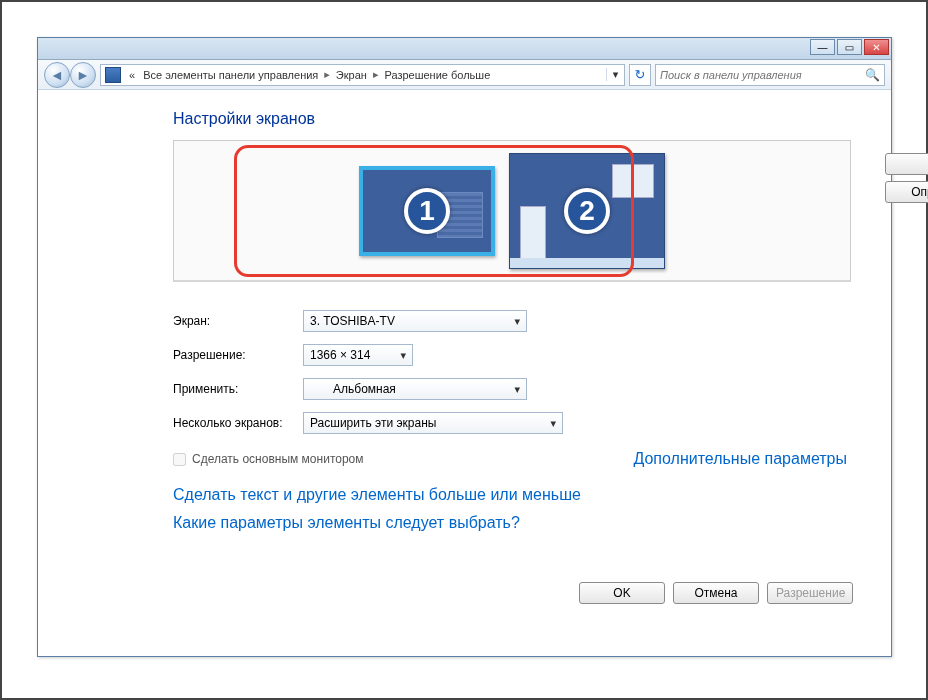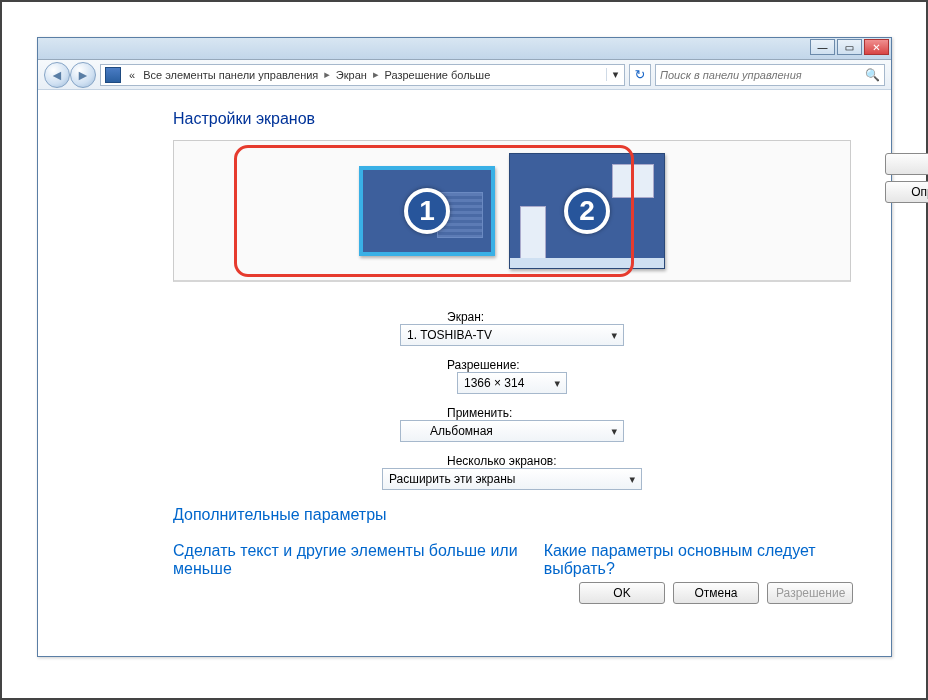--- a/index.html
+++ b/index.html
@@ -32,31 +32,31 @@
 .monitor.primary { width: 136px; height: 90px; border: 4px solid #39b0e6; }
 .monitor.secondary { width: 156px; height: 116px; }
 .mon-num { position: absolute; left: 50%; top: 50%; transform: translate(-50%,-50%); width: 46px; height: 46px; border-radius: 50%; background: #27559b; border: 4px solid #fff; color: #fff; font-size: 28px; font-weight: bold; display: flex; align-items: center; justify-content: center; box-shadow: 0 0 4px rgba(0,0,0,0.4); }
 .mon-grid { position: absolute; right: 8px; top: 22px; width: 46px; height: 46px; background: repeating-linear-gradient(#5c7bb5,#5c7bb5 3px,#4a6aa5 3px,#4a6aa5 6px), repeating-linear-gradient(90deg,#5c7bb5,#5c7bb5 3px,#4a6aa5 3px,#4a6aa5 6px); border: 1px solid #6b8ac2; }
 .mon-win { position: absolute; background: #e6eef8; border: 1px solid #aac; }
 .side-btns { position: absolute; right: -155px; top: 12px; display: flex; flex-direction: column; gap: 6px; width: 120px; }
 .aero-btn { height: 22px; border: 1px solid #8a8a8a; border-radius: 3px; background: linear-gradient(#fdfdfd,#e6e6e6); font-size: 12px; cursor: pointer; padding: 0 8px; }
 .aero-btn:disabled { color: #9a9a9a; cursor: default; }
 
 .form-rows { margin-top: 28px; }
-.form-row { display: flex; align-items: center; margin-bottom: 12px; flex-direction: column; }
+.form-row { display: flex; align-items: center; margin-bottom: 12px; }
 .form-label { width: 130px; font-size: 12px; }
 .combo { height: 22px; border: 1px solid #a6b8cc; background: linear-gradient(#fff,#f0f4f8); font-size: 12px; padding: 0 22px 0 6px; position: relative; display: flex; align-items: center; cursor: pointer; }
 .combo::after { content: "▾"; position: absolute; right: 6px; color: #333; font-size: 11px; }
 .combo.c1 { width: 224px; } .combo.c2 { width: 110px; } .combo.c3 { width: 224px; padding-left: 29px; } .combo.c4 { width: 260px; }
 
 .chk-row { margin-top: 16px; display: flex; align-items: center; justify-content: space-between; padding-right: 4px; }
 .chk-row label { display: flex; align-items: center; gap: 6px; font-size: 12px; color: #555; }
 .chk-row input { width: 13px; height: 13px; }
 .link { color: #0066cc; font-size: 16px; cursor: pointer; }
-.link-block { margin-top: 18px; display: flex; flex-direction: row; gap: 10px; }
+.link-block { margin-top: 18px; display: flex; flex-direction: column; gap: 10px; }
 .footer-btns { position: absolute; right: 38px; bottom: 52px; display: flex; gap: 8px; }
 .footer-btns .aero-btn { width: 86px; }
 </style>
 </head>
 <body>
 
 <div class="outer-frame">
 <div class="window">
 
   <div class="titlebar">
@@ -111,43 +111,47 @@
       <div class="highlight"></div>
       <div class="side-btns">
         <button class="aero-btn">Найти</button>
         <button class="aero-btn">Определить</button>
       </div>
     </div>
 
     <div class="form-rows">
       <div class="form-row">
         <div class="form-label">Экран:</div>
-        <div class="combo c1">1. TOSHIBA-TV</div>
+        <div class="combo c1">3. TOSHIBA-TV</div>
       </div>
       <div class="form-row">
         <div class="form-label">Разрешение:</div>
         <div class="combo c2">1366 × 314</div>
       </div>
       <div class="form-row">
         <div class="form-label">Применить:</div>
         <div class="combo c3">Альбомная</div>
       </div>
       <div class="form-row">
         <div class="form-label">Несколько экранов:</div>
         <div class="combo c4">Расширить эти экраны</div>
       </div>
     </div>
 
     <div class="chk-row">
+      <label>
+        <input type="checkbox" disabled="" style="">
+        <span>Сделать основным монитором</span>
+      </label>
       <span class="link">Дополнительные параметры</span>
     </div>
 
     <div class="link-block">
       <span class="link">Сделать текст и другие элементы больше или меньше</span>
-      <span class="link">Какие параметры основным следует выбрать?</span>
+      <span class="link">Какие параметры элементы следует выбрать?</span>
     </div>
   </div>
 
   <div class="footer-btns">
     <button class="aero-btn">OK</button>
     <button class="aero-btn">Отмена</button>
     <button class="aero-btn" disabled="">Разрешение</button>
   </div>
 
 </div>

